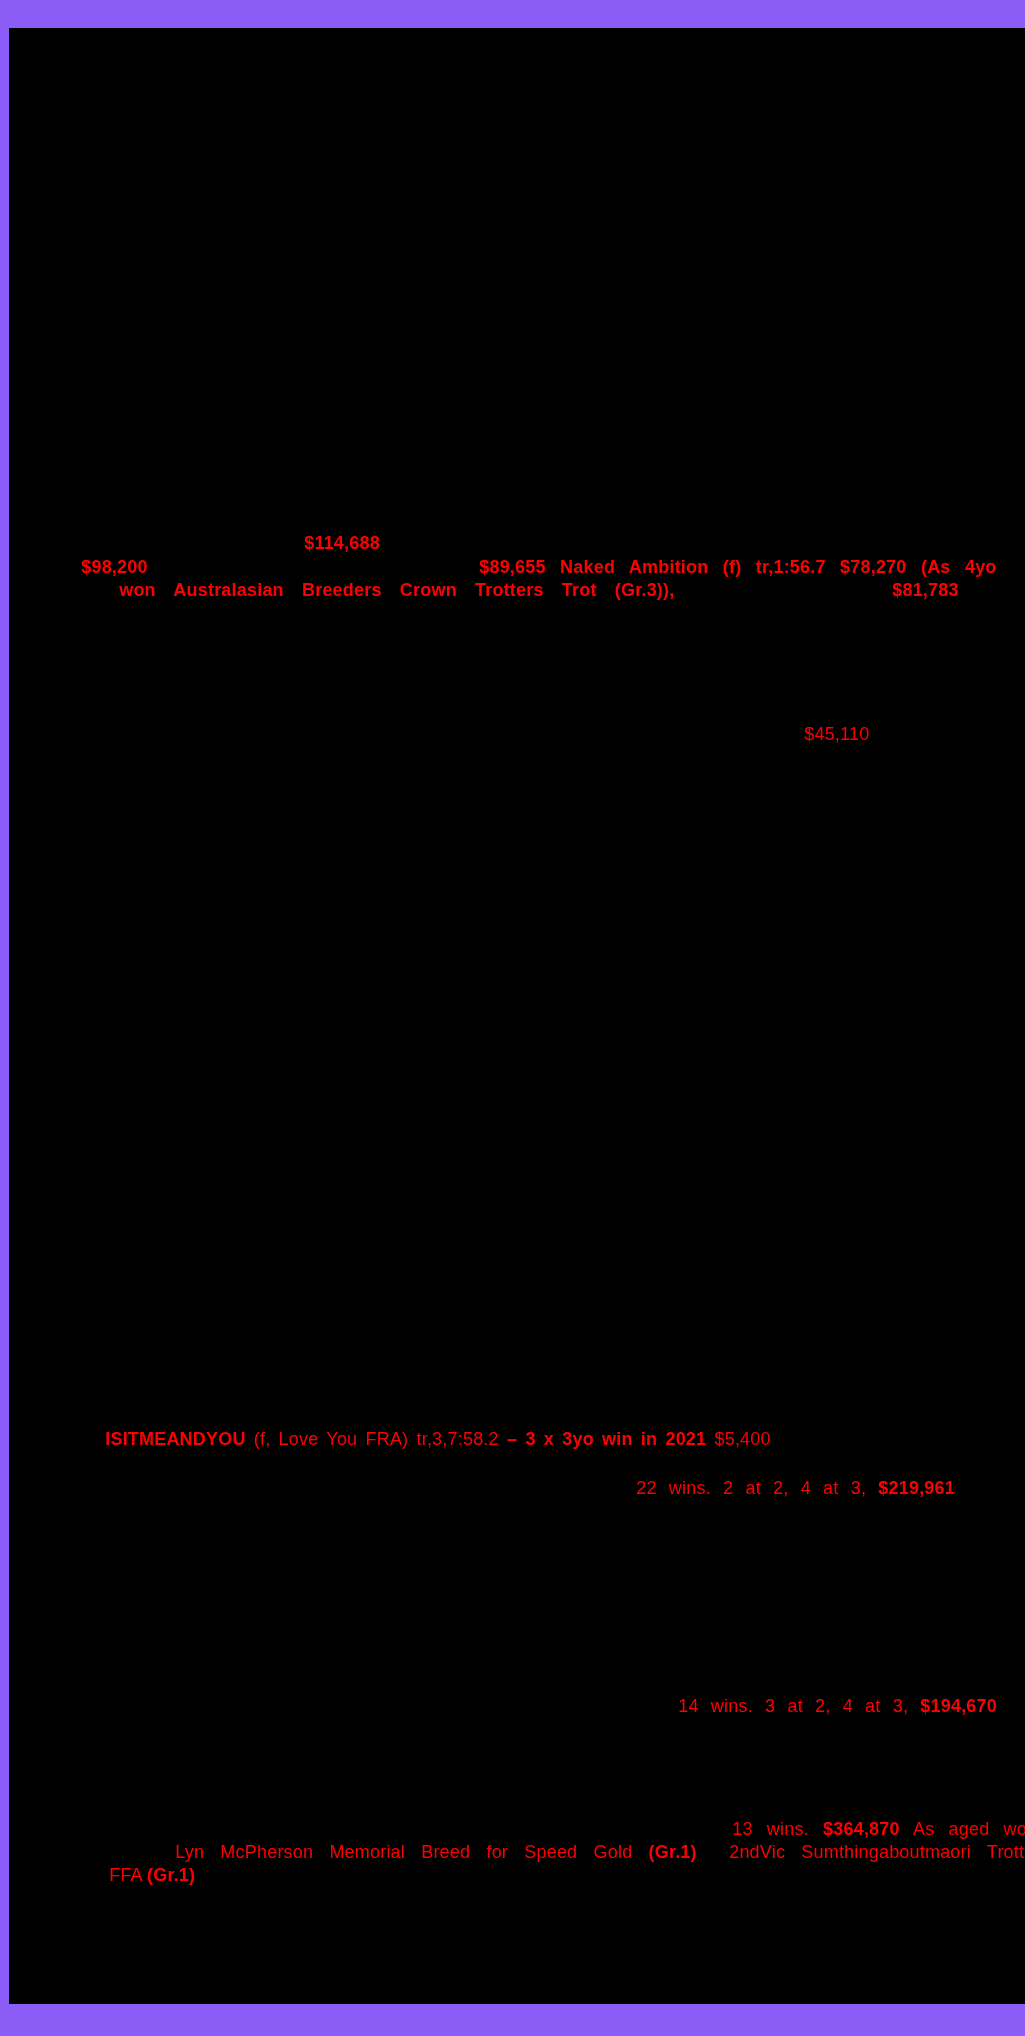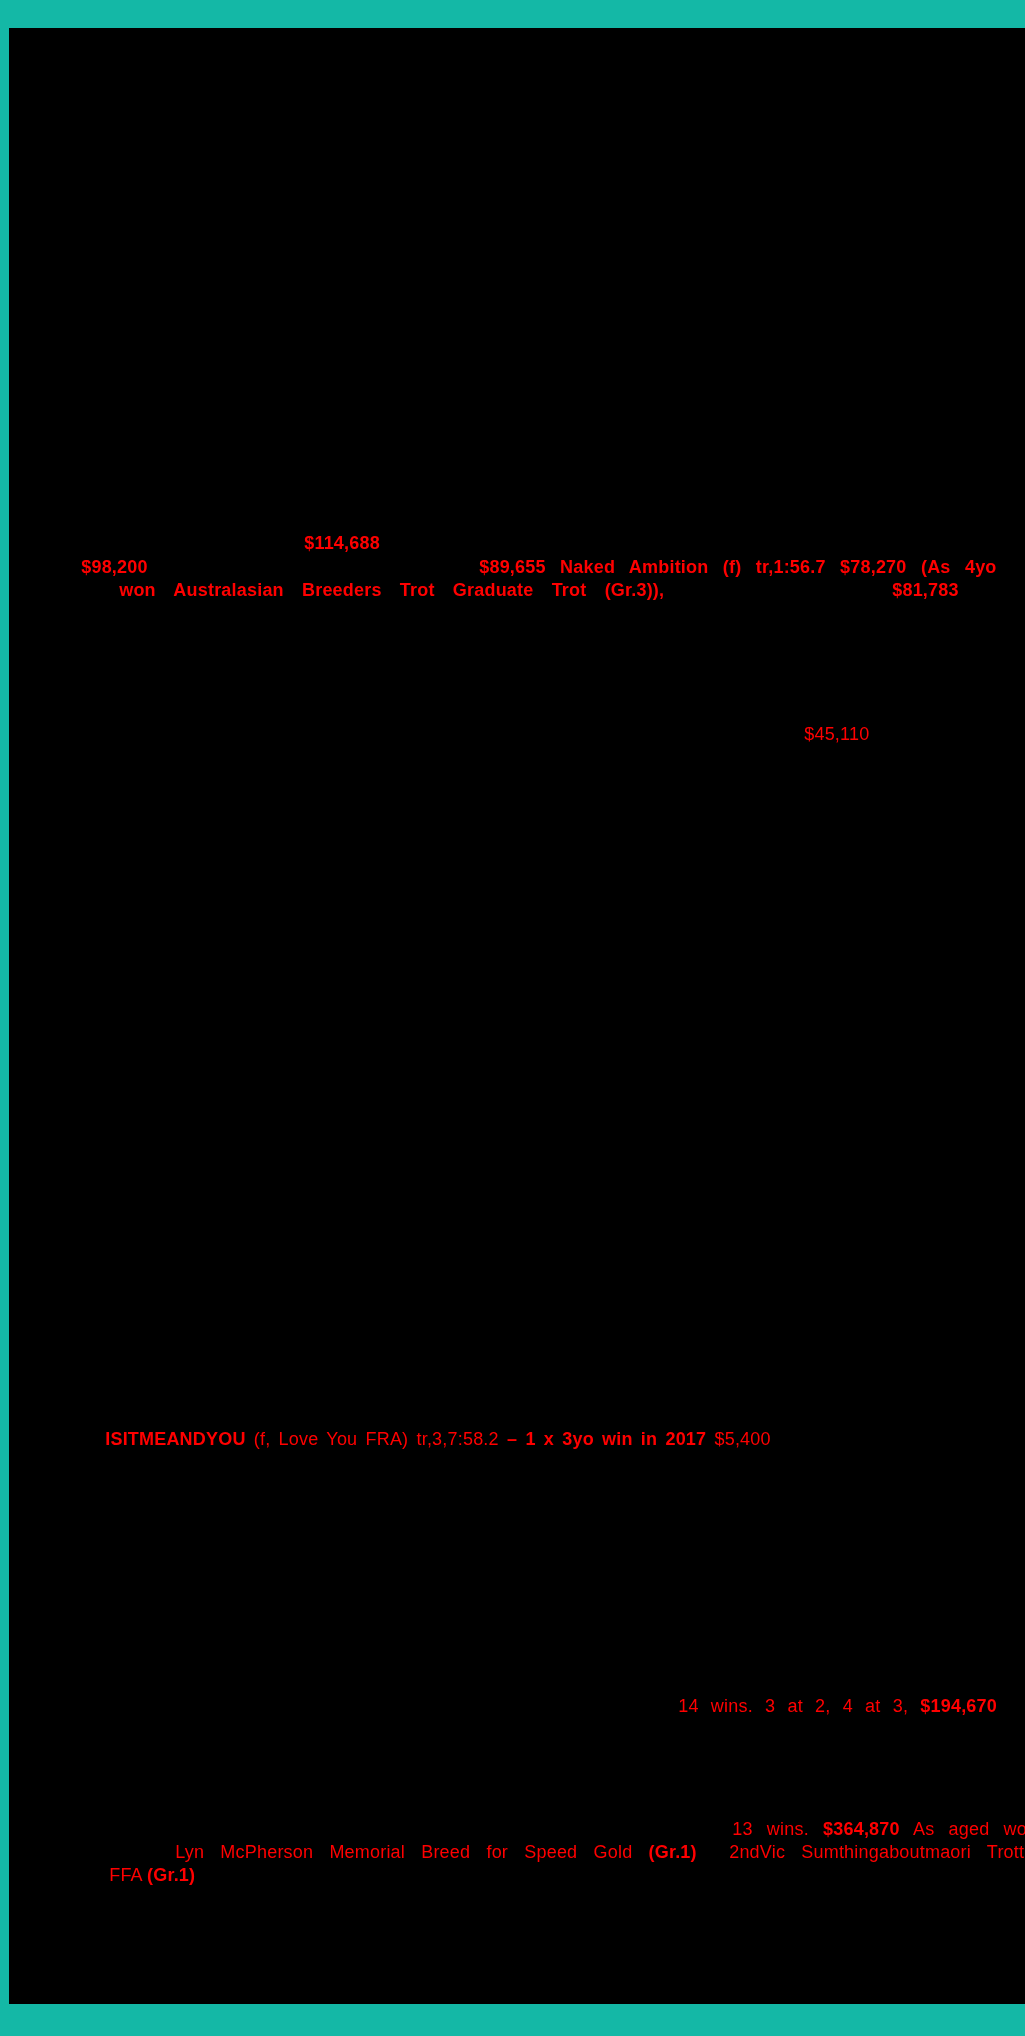--- a/index.html
+++ b/index.html
@@ -1,20 +1,20 @@
 <!DOCTYPE html>
 <html><head>
 <meta charset="utf-8">
 <style>
   html, body { margin: 0; padding: 0; background: #ffffff; }
   #canvas {
     position: relative;
     width: 1025px;
     height: 2036px;
-    background: #14b8a6;
+    background: #8b5cf6;
     overflow: hidden;
     font-family: "Liberation Sans", sans-serif;
   }
   #blackpage {
     position: absolute;
     left: 9px;
     top: 28px;
     width: 1016px;
     height: 1976px;
     background: #000000;
@@ -41,35 +41,38 @@
 
     <div class="frag bd" style="left:1px; top:506px;margin-left:40px;">
       <span>$98,200</span>
     </div>
 
     <div class="frag bd" style="left:427px; top:506px; word-spacing:2px;text-align:center;">
       <span>$89,655  Naked  Ambition  (f)  tr,1:56.7  $78,270  (As  4yo</span>
     </div>
 
     <div class="frag bd" style="left:1px; top:529px; word-spacing:13px;">
-      <span>won Australasian Breeders Trot Graduate Trot (Gr.3)),</span>
+      <span>won Australasian Breeders Crown Trotters Trot (Gr.3)),</span>
     </div>
 
     <div class="frag bd" style="left:852px; top:529px;">
       <span>$81,783</span>
     </div>
 
     <div class="frag" style="left:764px; top:673px;">
       <span>$45,110</span>
     </div>
 
     <div class="frag" style="left:47px; top:1378px; word-spacing:3px;">
-      <span class="bd">ISITMEANDYOU</span><span> (f, Love You FRA) tr,3,7:58.2 </span><span class="bd">– 1 x 3yo win in 2017</span><span> $5,400</span>
+      <span class="bd">ISITMEANDYOU</span><span> (f, Love You FRA) tr,3,7:58.2 </span><span class="bd">– 3 x 3yo win in 2021</span><span> $5,400</span>
     </div>
 
+    <div class="frag" style="left:554px; top:1427px; word-spacing:7px;">
+      <span>22 wins. 2 at 2, 4 at 3, </span><span class="bd">$219,961</span>
+    </div>
 
     <div class="frag" style="left:596px; top:1645px; word-spacing:7px;">
       <span>14 wins. 3 at 2, 4 at 3, </span><span class="bd">$194,670</span>
     </div>
 
     <div class="frag" style="left:638px; top:1768px; word-spacing:9px;">
       <span>13 wins. </span><span class="bd">$364,870</span><span> As aged won Vic</span>
     </div>
 
     <div class="frag" style="left:69px; top:1791px; word-spacing:11px;">

